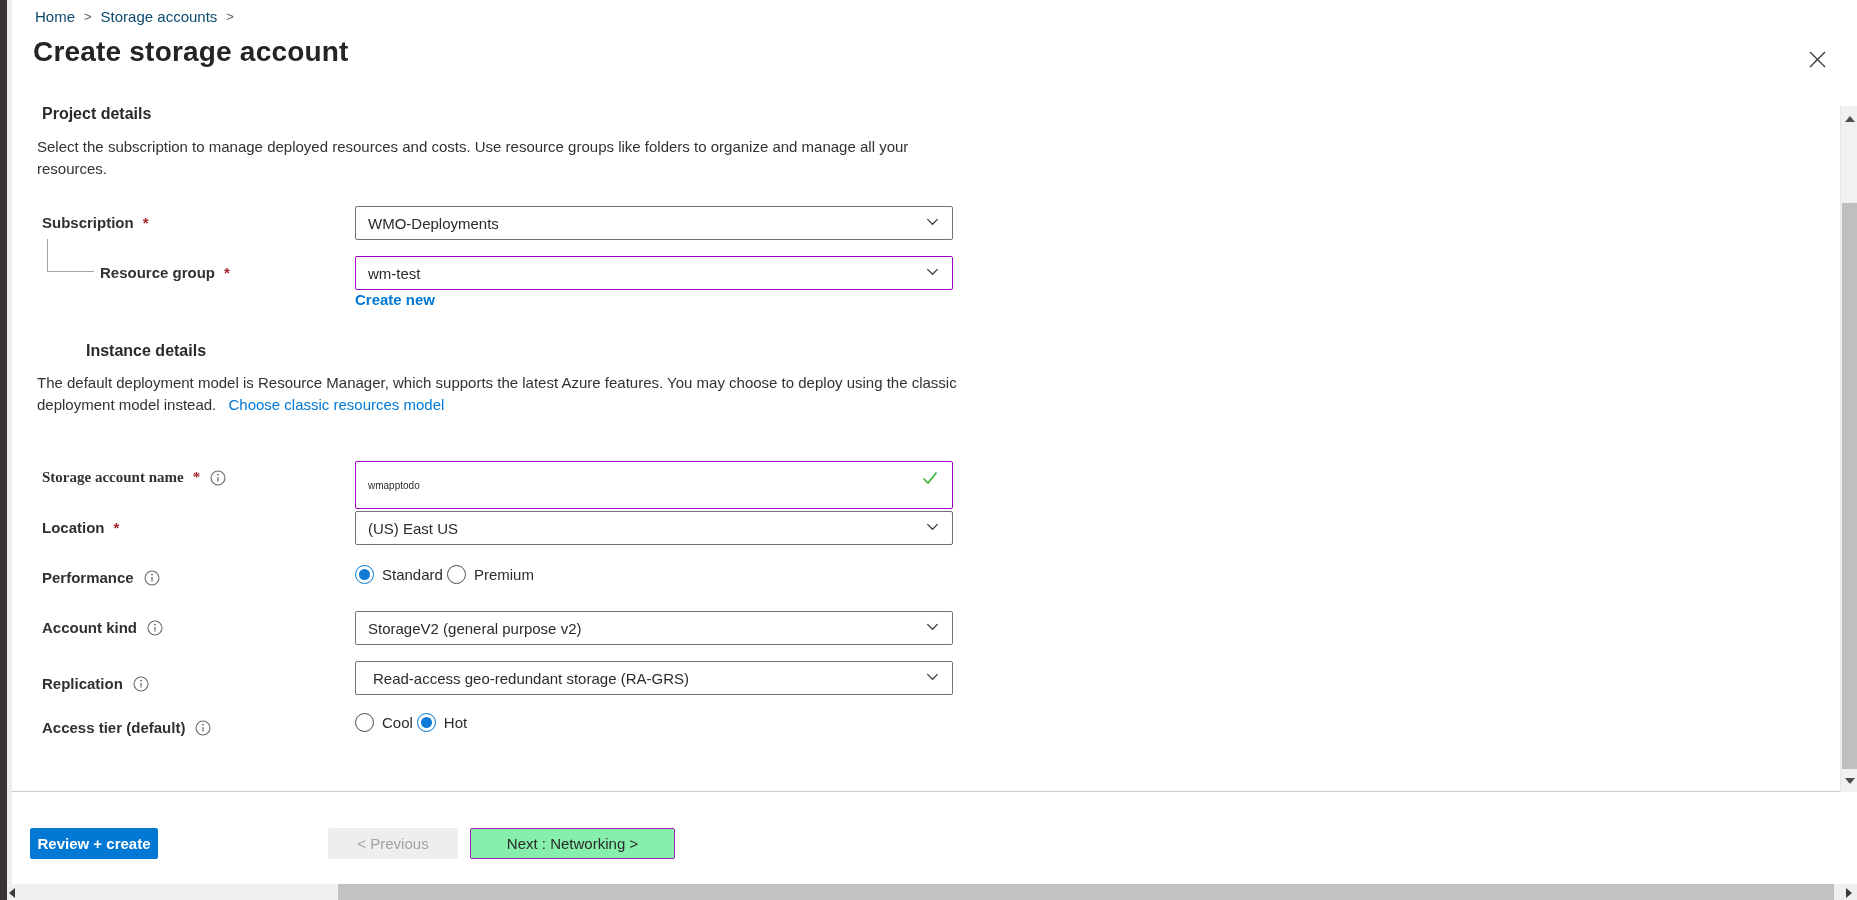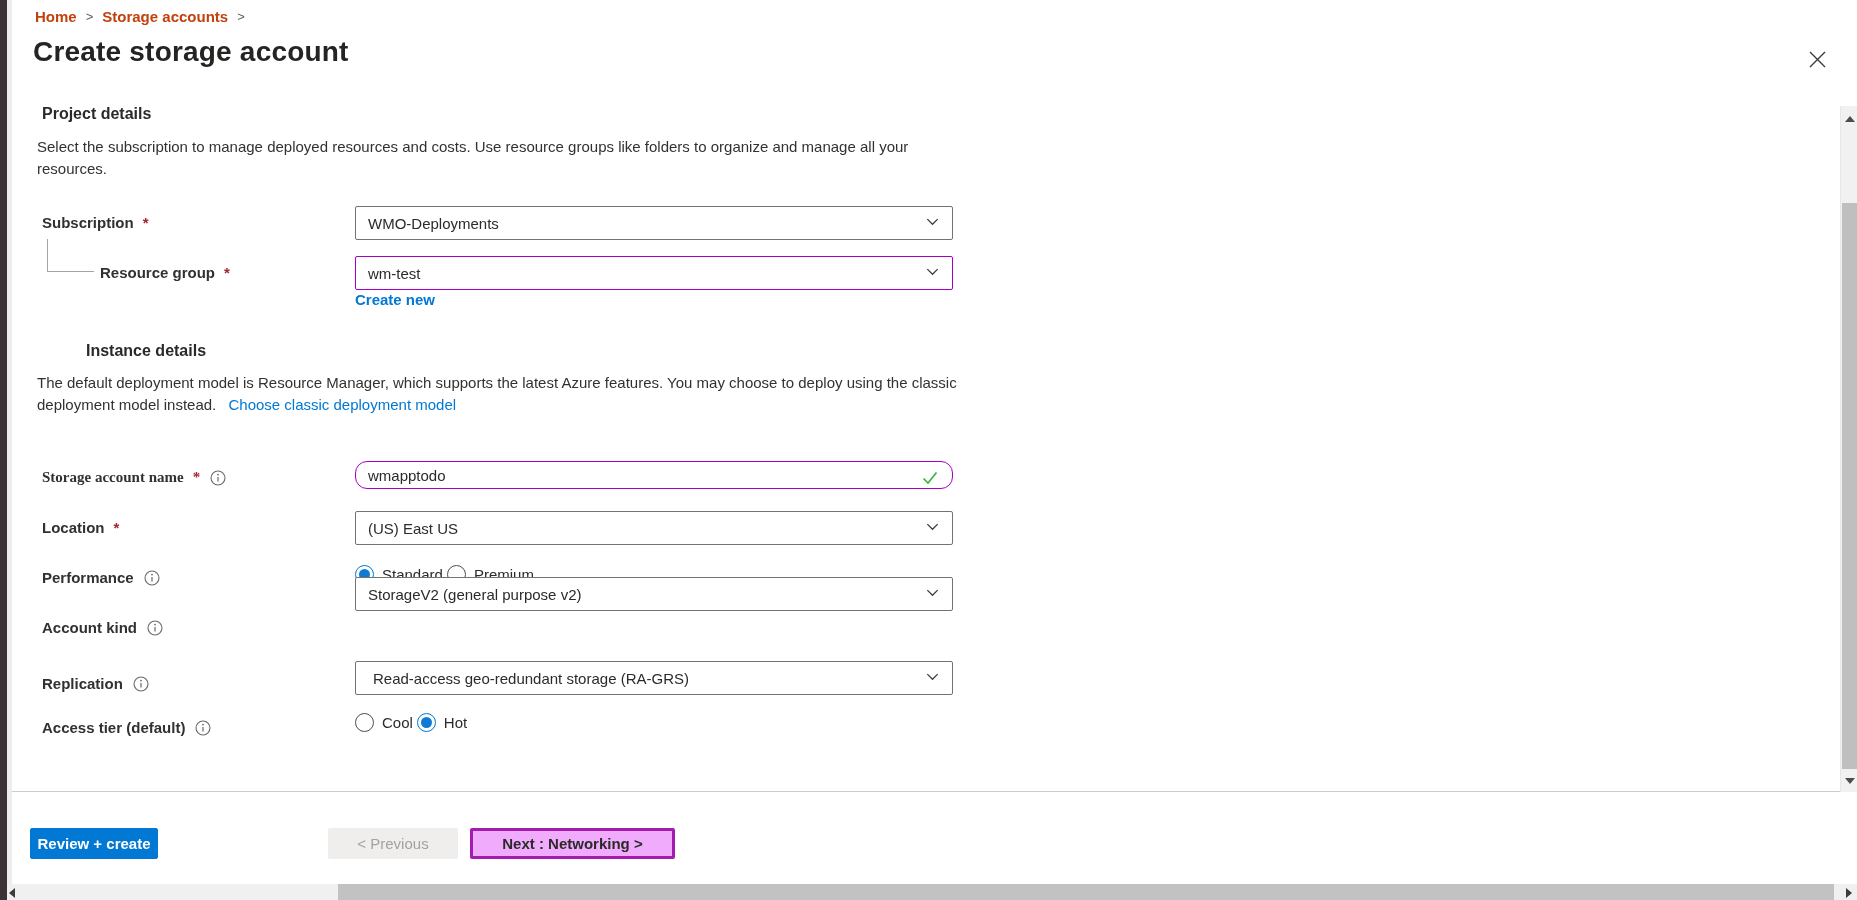--- a/index.html
+++ b/index.html
@@ -5,61 +5,61 @@
   * { margin:0; padding:0; box-sizing:border-box; }
   html,body { width:1857px; height:900px; background:#fff; font-family:"Liberation Sans", sans-serif; }
   #app { position:relative; width:1857px; height:900px; overflow:hidden; background:#fff; color:#323130; }
 
   
   .left-bar { position:absolute; left:0; top:0; width:7px; height:900px; background:#3b3236; z-index:5; }
   .left-line { position:absolute; left:7px; top:0; width:5px; height:884px; background:#efedec; }
 
   
   .breadcrumb { position:absolute; left:35px; top:8px; font-size:15px; display:flex; align-items:center; gap:9px; }
-  .breadcrumb a { color:#c2410c; text-decoration:none; cursor:pointer;font-weight:bold; }
+  .breadcrumb a { color:#0c4a6e; text-decoration:none; cursor:pointer; }
   .crumb-sep { color:#605e5c; font-size:13px; }
   .page-title { position:absolute; left:33px; top:36px; font-size:28px; font-weight:600; color:#262423; letter-spacing:0.2px; }
   .close-btn { position:absolute; left:1804px; top:48px; width:26px; height:26px; display:flex; align-items:center; justify-content:center; cursor:pointer; }
 
   
   .section-title { position:absolute; left:42px; font-size:16px; font-weight:700; color:#2b2a29; }
   .section-desc { position:absolute; left:37px; width:918px; font-size:15px; line-height:22px; color:#333231; }
   .inline-link { color:#0078d4; cursor:pointer; text-decoration:none; }
 
   
   .field-label { position:absolute; font-size:15px; font-weight:600; color:#323130; display:flex; align-items:center; gap:7px; white-space:nowrap; }
   .req { color:#a4262c; font-weight:600; margin-left:2px; }
   .info-icon { display:inline-flex; margin-left:3px; }
 
   .combo { position:absolute; left:355px; width:598px; height:34px; border:1px solid #75736f; border-radius:2px; background:#fff;
            display:flex; align-items:center; justify-content:space-between; padding:0 12px; font-size:15px; color:#2c2b2a; cursor:pointer; }
   .combo.modified { border-color:#a400c8; }
-  .txt-input { position:absolute; left:355px; width:598px; height:28px; border:1px solid #a400c8; border-radius:12px; background:#fff;
-               font-family:"Liberation Sans", sans-serif; font-size:15px; color:#2c2b2a; padding:0 34px 0 12px; outline:none; }
+  .txt-input { position:absolute; left:355px; width:598px; height:48px; border:1px solid #a400c8; border-radius:2px; background:#fff;
+               font-family:"Liberation Sans", sans-serif; font-size:10px; color:#2c2b2a; padding:0 34px 0 12px; outline:none; }
   .valid-check { position:absolute; left:921px; pointer-events:none; }
 
   .connector-v { position:absolute; left:47px; top:239px; width:1px; height:33px; background:#a6a4a2; }
   .connector-h { position:absolute; left:47px; top:271px; width:47px; height:1px; background:#a6a4a2; }
 
   .link-sm { position:absolute; left:355px; font-size:15px; font-weight:600; color:#0078d4; cursor:pointer; }
 
   .radio-row { position:absolute; left:355px; display:flex; align-items:center; gap:4px; }
   .radio-opt { display:flex; align-items:center; gap:8px; cursor:pointer; }
   .radio-circle { width:19px; height:19px; border-radius:50%; border:1px solid #4f4d4b; background:#fff; display:flex; align-items:center; justify-content:center; }
   .radio-circle.sel { border:1px solid #0078d4; }
   .radio-dot { width:11px; height:11px; border-radius:50%; background:#0f7bd7; }
   .radio-label { font-size:15px; color:#2c2b2a; }
 
   
   .divider { position:absolute; left:12px; top:791px; width:1845px; height:1px; background:#cccbca; }
   .btn { position:absolute; top:828px; height:31px; border-radius:2px; font-family:"Liberation Sans", sans-serif; font-size:15px;
          display:flex; align-items:center; justify-content:center; cursor:pointer; }
   .btn-primary { left:30px; width:128px; background:#0078d4; color:#fff; font-weight:600; border:1px solid #0078d4; }
   .btn-disabled { left:328px; width:130px; background:#efeeed; color:#a3a2a0; border:none; cursor:default; }
-  .btn-outline { left:470px; width:205px; background:#f0abfc; color:#2b2a29; font-weight:700; border:3px solid #a21caf; }
+  .btn-outline { left:470px; width:205px; background:#86efac; color:#2b2a29; font-weight:400; border:1px solid #a21caf; }
 
   
   .vscroll { position:absolute; left:1840px; top:106px; width:17px; height:686px; background:#f1f1f1; border-left:1px solid #e6e6e6; }
   .vthumb { position:absolute; left:1px; top:97px; width:15px; height:566px; background:#c0bfbf; }
   .arr { width:0; height:0; position:absolute; }
   .arr-up { left:4px; top:10px; border-left:5px solid transparent; border-right:5px solid transparent; border-bottom:6px solid #4d4d4d; }
   .arr-down { left:4px; bottom:8px; border-left:5px solid transparent; border-right:5px solid transparent; border-top:6px solid #4d4d4d; }
   .hscroll { position:absolute; left:0; top:884px; width:1857px; height:16px; background:#f0f0f0; }
   .hthumb { position:absolute; left:338px; top:0; width:1496px; height:16px; background:#c2c2c2; }
   .arr-left { left:9px; top:4px; border-top:5px solid transparent; border-bottom:5px solid transparent; border-right:6px solid #3c3c3c; }
@@ -119,21 +119,21 @@
       <svg width="15" height="15" viewBox="0 0 16 16">
           <path d="M2.5 5.5 L8 11 L13.5 5.5" fill="none" stroke="#3f3e3d" stroke-width="1.4"></path>
         </svg>
     </span>
   </div>
   <div class="link-sm" style="top:291px;">Create new</div>
 
   <div class="section-title" style="top:342px;margin-left:44px;">Instance details</div>
   <div class="section-desc" style="top:372px; width:928px;">
     <span>The default deployment model is Resource Manager, which supports the latest Azure features. You may choose to deploy using the classic deployment model instead.</span>
-    <a class="inline-link" style="margin-left:8px;">Choose classic deployment model</a>
+    <a class="inline-link" style="margin-left:8px;">Choose classic resources model</a>
   </div>
 
   <div class="field-label" style="left:42px; top:469px;font-family:Liberation Serif, serif;">
     <span>Storage account name</span>
       <span class="req">*</span>
     <span class="info-icon">
       <svg width="16" height="16" viewBox="0 0 16 16">
           <circle cx="8" cy="8" r="7" fill="none" stroke="#6b6967" stroke-width="1.1"></circle>
           <circle cx="8" cy="4.6" r="0.9" fill="#6b6967"></circle>
           <path d="M8 7 L8 11.5" stroke="#6b6967" stroke-width="1.2"></path>
@@ -186,21 +186,21 @@
   <div class="field-label" style="left:42px; top:619px;">
     <span>Account kind</span>
     <span class="info-icon">
       <svg width="16" height="16" viewBox="0 0 16 16">
           <circle cx="8" cy="8" r="7" fill="none" stroke="#6b6967" stroke-width="1.1"></circle>
           <circle cx="8" cy="4.6" r="0.9" fill="#6b6967"></circle>
           <path d="M8 7 L8 11.5" stroke="#6b6967" stroke-width="1.2"></path>
         </svg>
     </span>
   </div>
-  <div class="combo" style="top:577px;">
+  <div class="combo" style="top:611px;">
     <span>StorageV2 (general purpose v2)</span>
     <span>
       <svg width="15" height="15" viewBox="0 0 16 16">
           <path d="M2.5 5.5 L8 11 L13.5 5.5" fill="none" stroke="#3f3e3d" stroke-width="1.4"></path>
         </svg>
     </span>
   </div>
 
   <div class="field-label" style="left:42px; top:669px;margin-top:6px;">
     <span>Replication</span>

